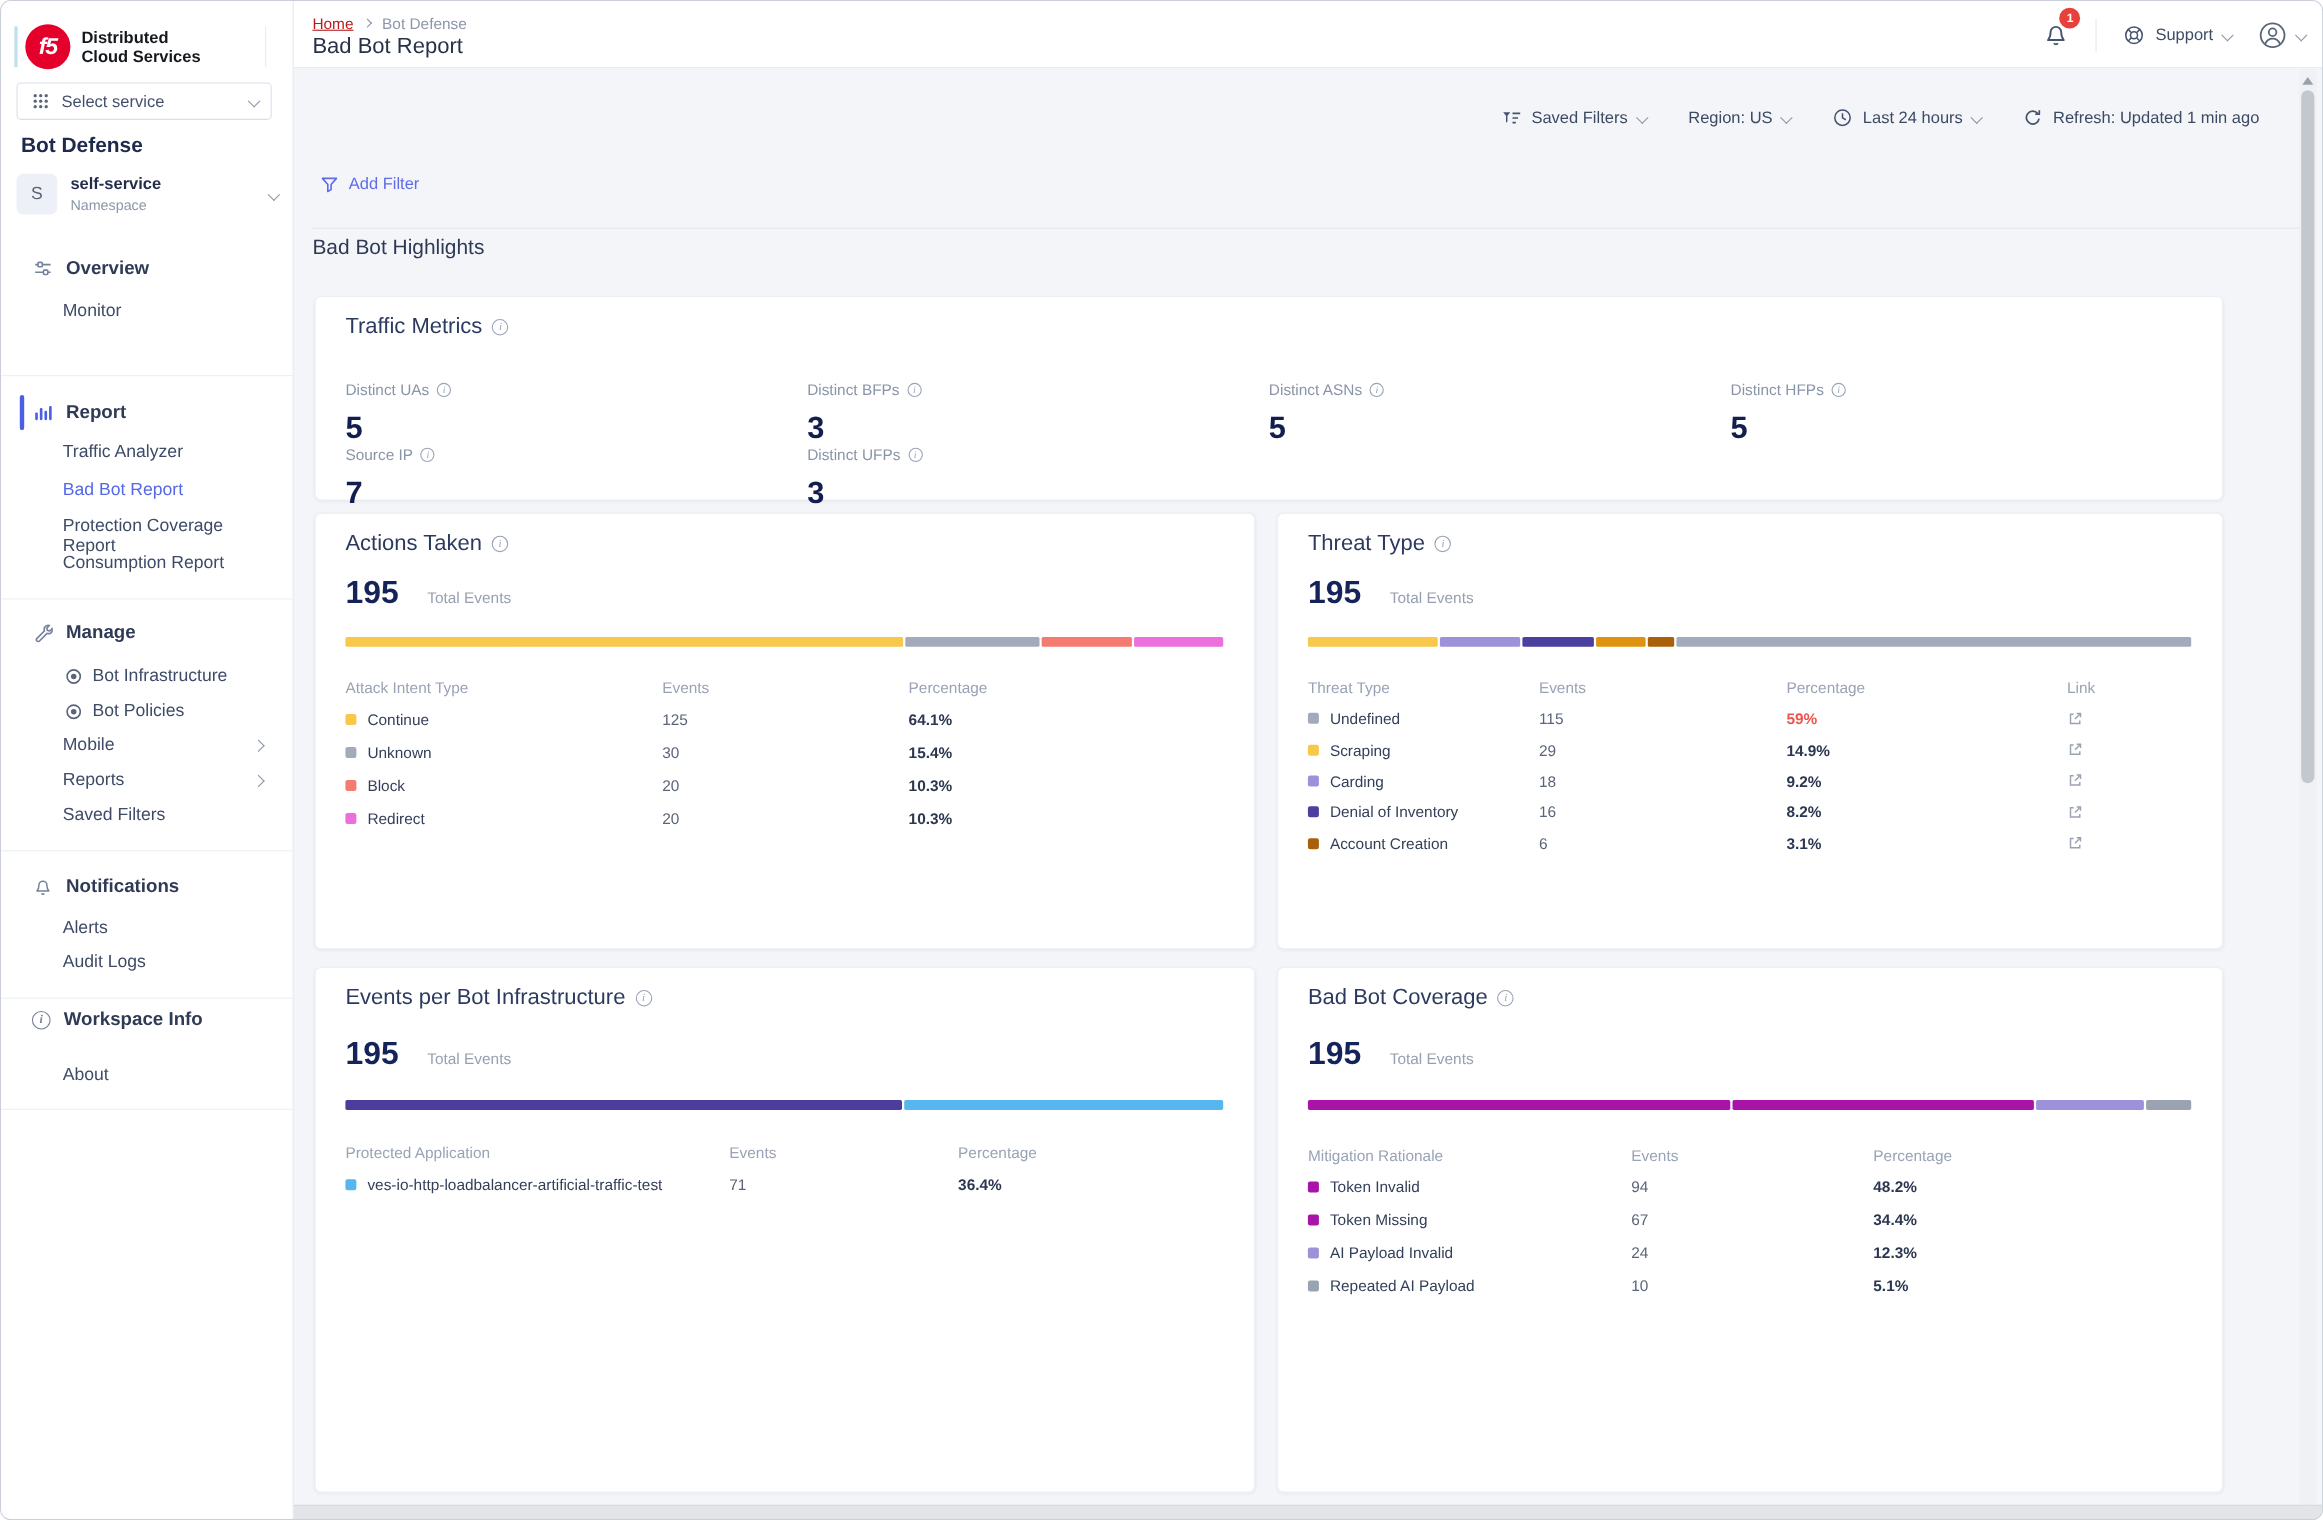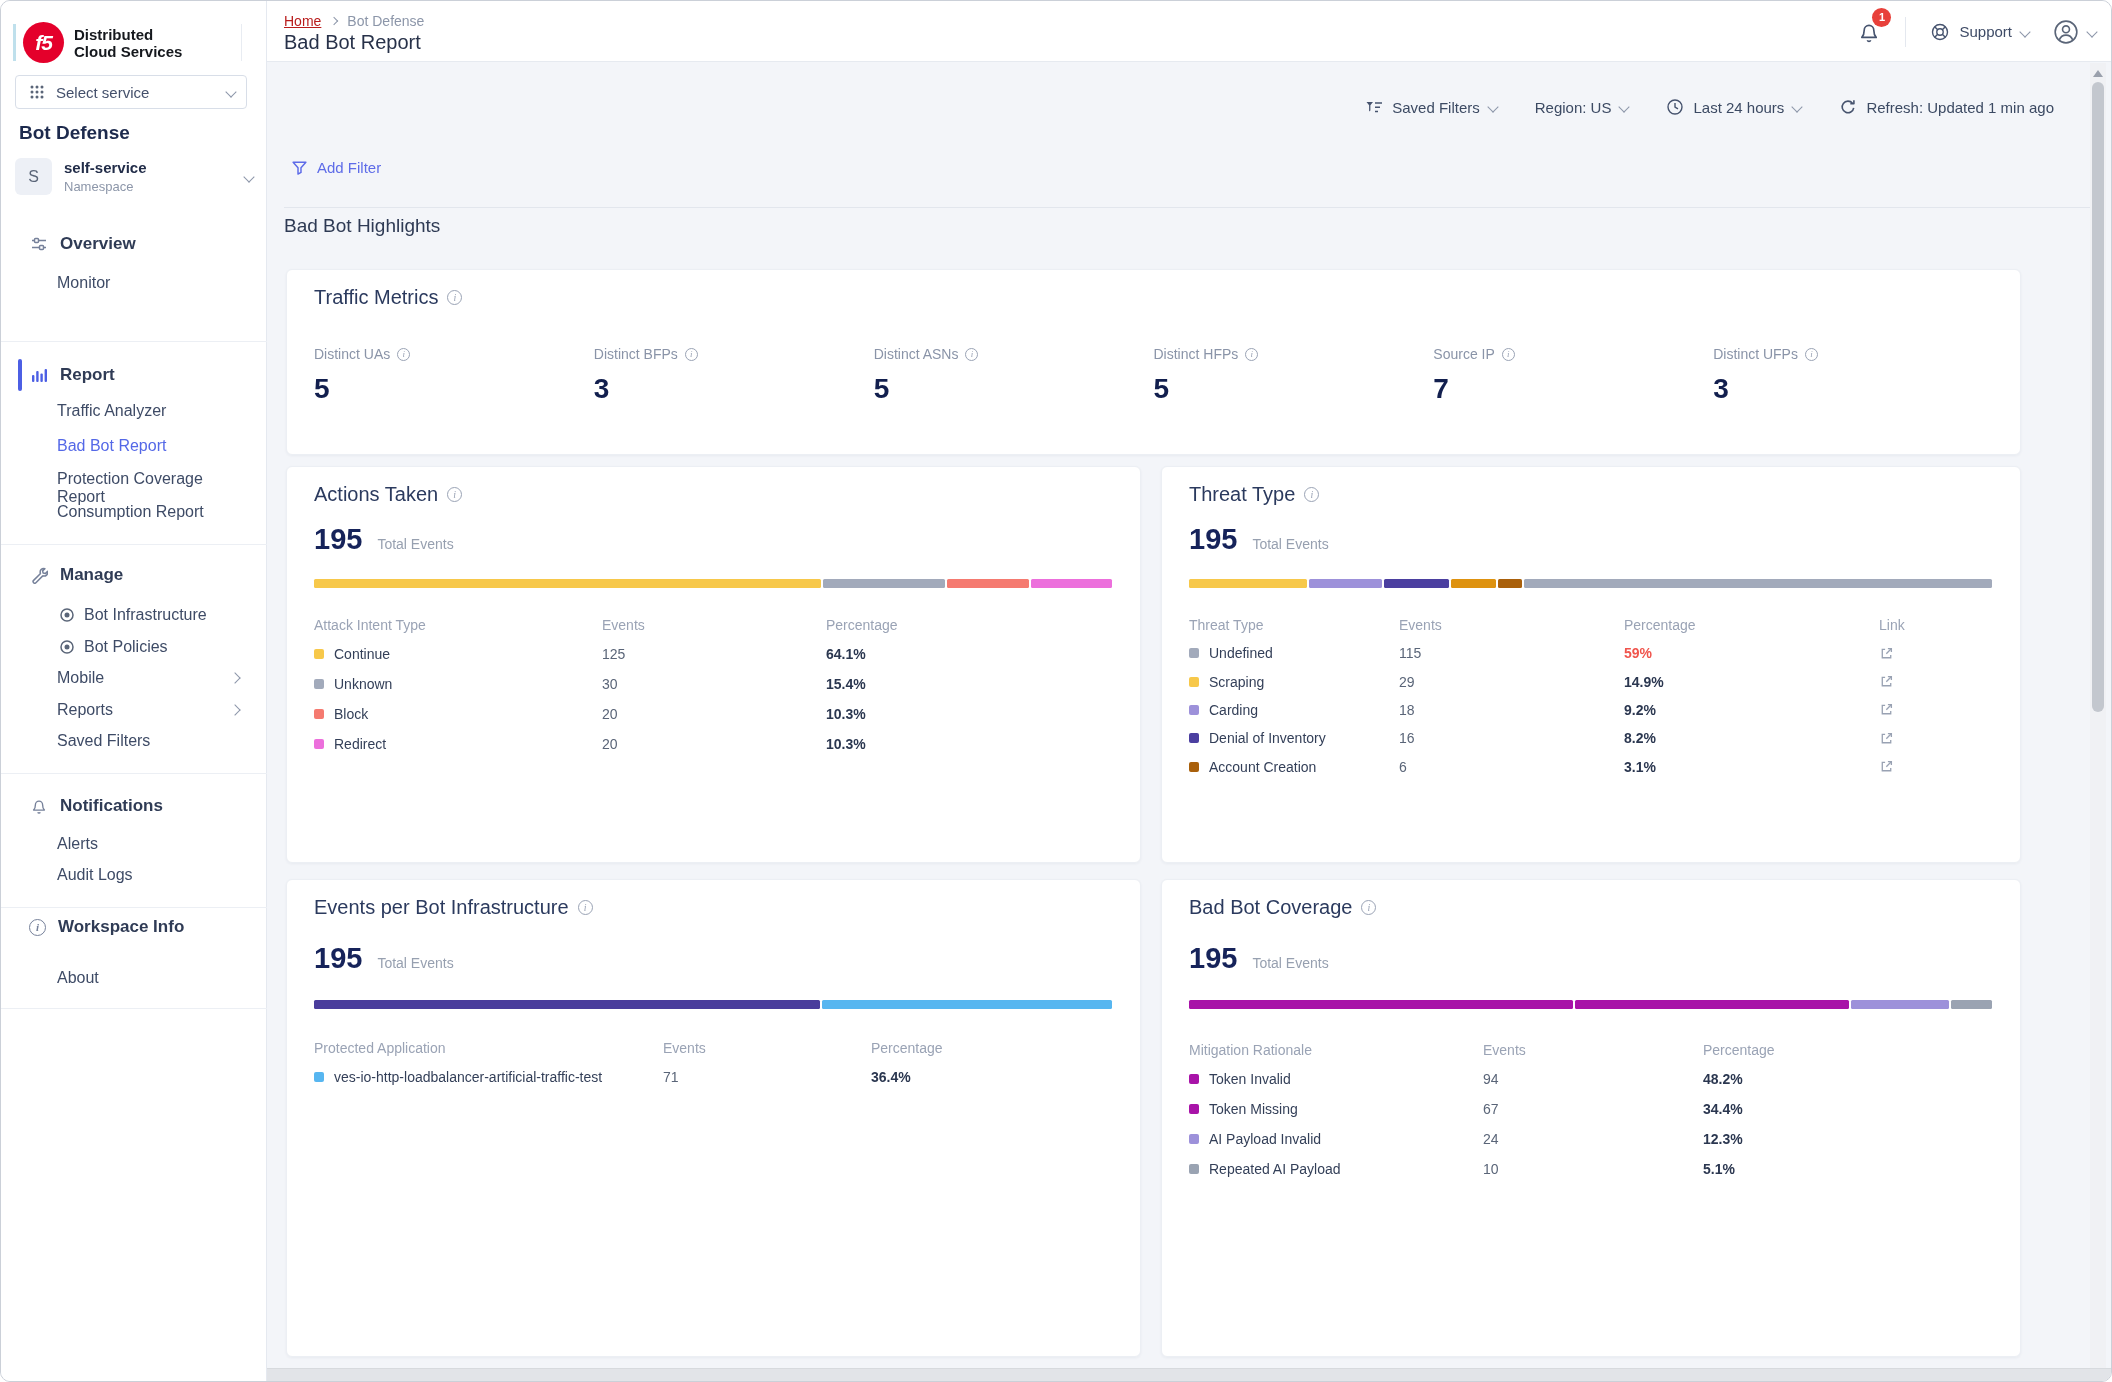--- a/index.html
+++ b/index.html
@@ -82,26 +82,26 @@
 
   .ptitle { position:absolute; top:16px; left:27px; font-size:20px; color:#2B3A5E;
             display:flex; align-items:center; gap:9px; }
   .info { width:15px; height:15px; border:1.2px solid #9AA3B5; border-radius:50%; color:#9AA3B5;
           font-size:10px; display:inline-flex; align-items:center; justify-content:center;
           font-style:italic; font-family:"Liberation Serif", serif; cursor:pointer; flex:0 0 auto; }
   .info::before { content:"i"; }
   .info.sm { width:13px; height:13px; font-size:9px; }
 
   .metrics { position:absolute; top:76px; left:27px; right:27px; display:grid;
-             grid-template-columns:repeat(6,1fr); }
+             grid-template-columns:repeat(4,1fr); }
   .metric-label { font-size:14px; color:#8A94A8; display:flex; align-items:center; gap:7px; }
   .metric-value { font-size:28px; font-weight:700; color:#121F4E; margin-top:11px; }
 
   .total { position:absolute; top:56px; left:27px; font-size:29px; font-weight:700; color:#16235A;
-           display:flex; align-items:baseline; gap:15px; }
+           display:flex; align-items:baseline; gap:26px; }
   .total small { font-size:14px; font-weight:400; color:#97A0B0; }
   #panel-infra .total, #panel-reasons .total { top:62px; }
 
   .bar { position:absolute; top:112px; left:27px; right:28px; height:9px; display:flex; gap:2px;
          border-radius:3px; }
   #panel-infra .bar, #panel-reasons .bar { top:120px; }
   .seg { height:100%; min-width:0; flex:0 1 auto; border-radius:1.5px; }
 
   .table { position:absolute; left:27px; right:28px; }
   #panel-actions .table, #panel-threat .table { top:144px; }

